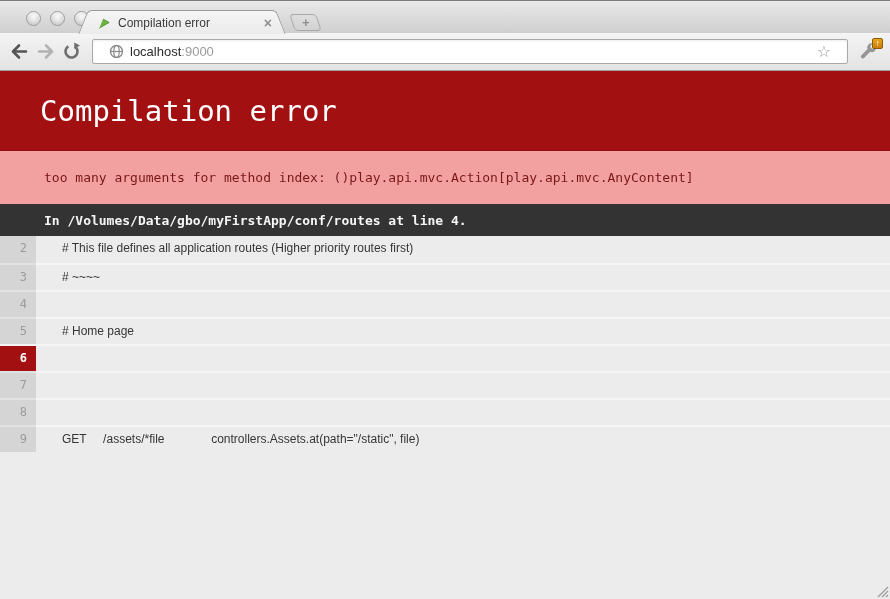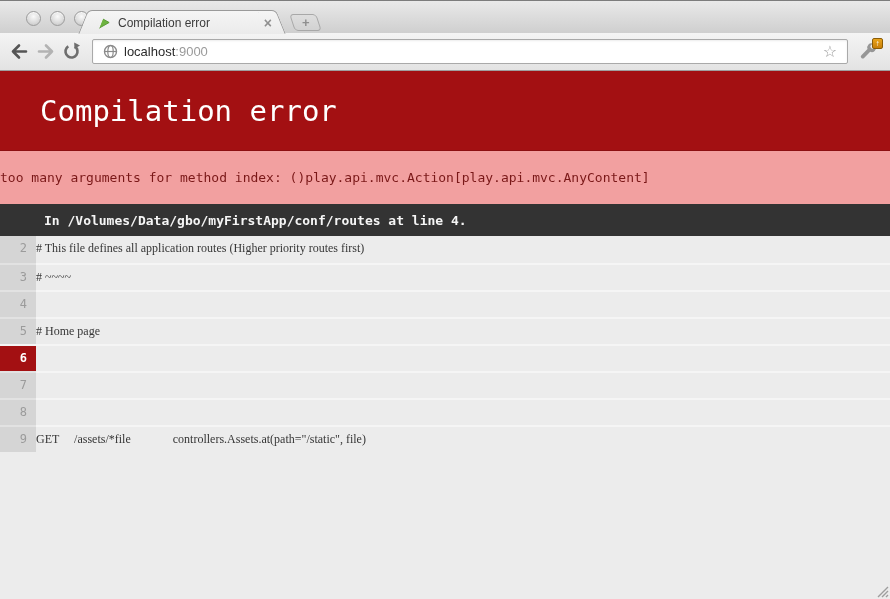--- a/index.html
+++ b/index.html
@@ -33,54 +33,54 @@
     transform:skewX(18deg); display:flex; align-items:center; justify-content:center; }
   .new-tab span { transform:skewX(-18deg); color:#8f8f8f; font-size:13px; font-weight:bold; line-height:1; }
 
   
   .toolbar { position:absolute; left:0; top:33px; width:890px; height:38px;
     background:linear-gradient(#f4f4f4,#e3e3e3); border-bottom:1px solid #9f9f9f;
     display:flex; align-items:center; }
   .nav-btn { width:26px; height:26px; display:flex; align-items:center; justify-content:center; }
   .nav-btn.back { margin-left:6px; } 
   .urlbar { height:25px; flex:1; margin-left:8px; margin-right:8px; background:#fff;
-    border:1px solid #a9a9a9; border-radius:2px; display:flex; align-items:center; padding:0 10px;
+    border:1px solid #a9a9a9; border-radius:2px; display:flex; align-items:center; padding:0 16px;
     box-shadow:inset 0 1px 2px rgba(0,0,0,.08); }
   .url-text { font-size:13px; margin-left:6px; flex:1; white-space:nowrap; }
   .url-host { color:#2b2b2b; } .url-port { color:#9a9a9a; }
   .star { font-size:16px; color:#9a9a9a; line-height:1; }
   .wrench-btn { position:relative; width:26px; height:26px; margin-right:8px;
     display:flex; align-items:center; justify-content:center; }
   .badge { position:absolute; right:-1px; top:-1px; width:11px; height:11px;
     background:linear-gradient(var(--badge-orange,#e9a41c),#c87f0a); border:1px solid #8a5c06;
     border-radius:2px; color:#fff; font-size:8px; line-height:9px; text-align:center; font-weight:bold; }
 
   
   .content { position:absolute; left:0; top:71px; width:890px; }
   .hero { height:79px; background:var(--header-red,#a31012); display:flex; align-items:center; }
   .hero h1 { color:#ffffff; font-family:"DejaVu Sans Mono", monospace; font-weight:normal;
     font-size:29px; margin-left:40px; letter-spacing:0; }
   .banner { height:54px; background:var(--banner-pink,#f2a0a0); border-top:1px solid #8c1012;
     display:flex; align-items:center; }
   .banner span { color:var(--banner-text,#7a1818); font-family:"DejaVu Sans Mono", monospace;
-    font-size:13px; white-space:pre; }
+    font-size:13px; margin-left:44px; white-space:pre; }
   .location { height:32px; background:var(--location-bar,#333333); display:flex; align-items:center; }
   .location span { color:#f5f5f5; font-family:"DejaVu Sans Mono", monospace; font-weight:bold;
     font-size:13px; margin-left:44px; white-space:pre; }
 
   
   .code-listing { width:890px; }
   .code-row { display:flex; height:27px; background:var(--code-bg,#ececec); }
   .code-row + .code-row { border-top:2px solid #f5f5f5; }
   .code-row + .code-row .gutter { border-top:2px solid #e2e2e2; margin-top:-2px; height:27px; }
   .gutter { width:36px; flex:0 0 36px; background:var(--gutter-bg,#d5d5d5); color:#9b9b9b;
     font-family:"DejaVu Sans Mono", monospace; font-size:12px; text-align:right;
     padding-right:9px; line-height:25px; }
-  .code-text { font-family:Liberation Serif, serif; font-size:12px; color:#363636;
-    white-space:pre; line-height:25px; }
+  .code-text { font-family:Liberation Sans, sans-serif; font-size:12px; color:#363636;
+    white-space:pre; line-height:25px;margin-left:26px; }
   .code-row.error .gutter { background:var(--error-red,#a31012); color:#ffffff; font-weight:bold;
     border-top:none !important; margin-top:0 !important; }
   .code-row.error .code-text { color:var(--error-red,#a31012); }
 
   .resize-grip { position:absolute; right:1px; bottom:1px; }
 </style>
 </head>
 <body>
 
 <div class="window">

